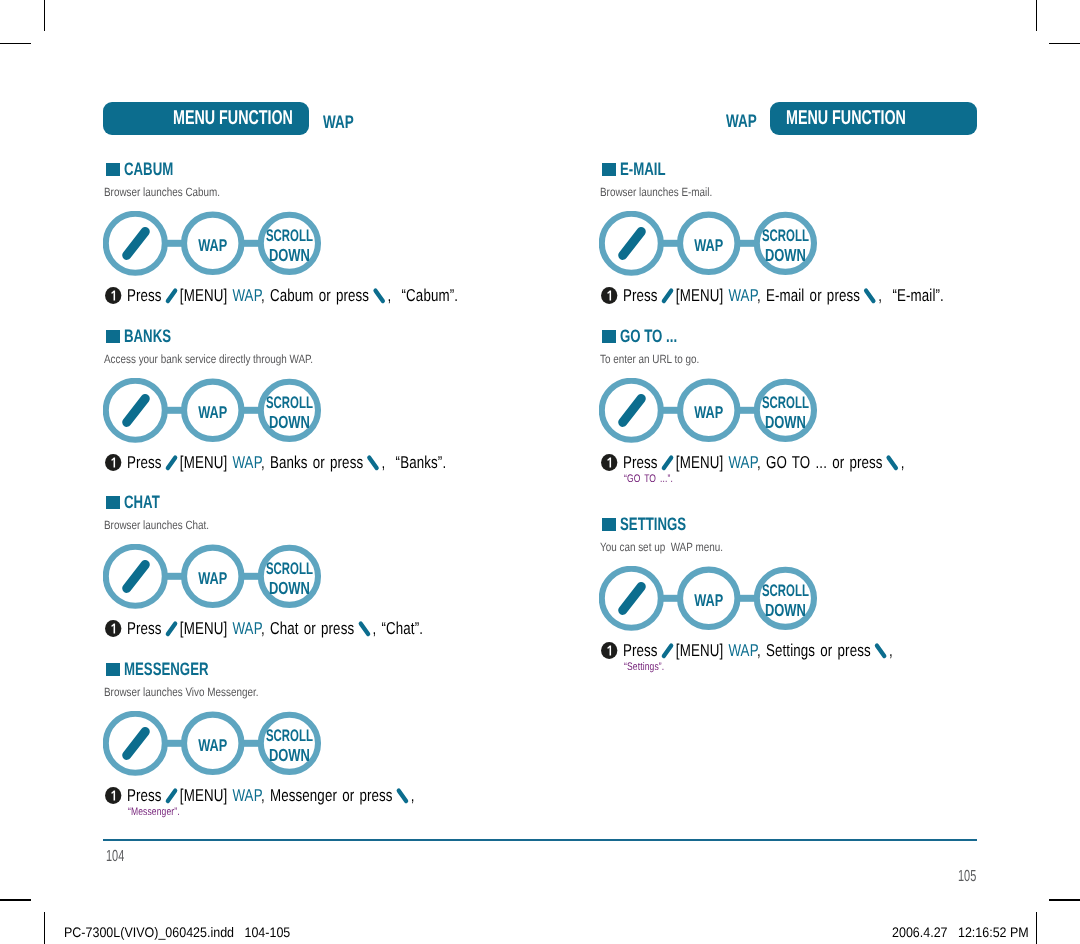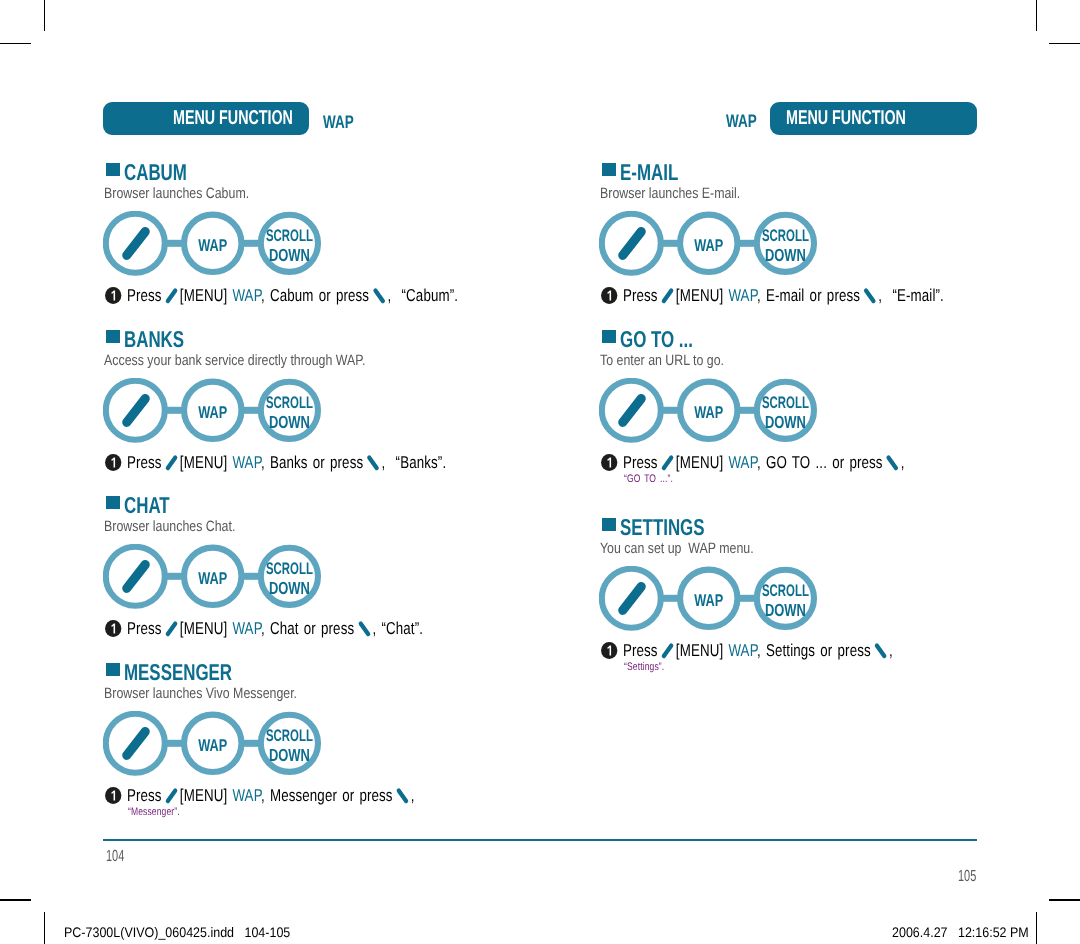--- a/index.html
+++ b/index.html
@@ -17,23 +17,23 @@
   
   .banner{position:absolute;height:33px;background:#0c6d8e;border-radius:9px;
           color:#fff;font-weight:bold;font-size:20px;overflow:hidden;}
   .banner span{transform:scaleX(.715);transform-origin:left top;display:block;white-space:nowrap;position:absolute;}
   .waplabel{position:absolute;color:#0c6d8e;font-weight:bold;font-size:18.1px;}
   .waplabel span{display:block;transform:scaleX(.746);transform-origin:left top;}
 
   
   .section{position:absolute;}
   .sq{position:absolute;width:13.5px;height:13px;background:#0c6d8e;}
-  .h2{position:absolute;color:#0c6d8e;font-weight:bold;font-size:23px;white-space:pre;}
+  .h2{position:absolute;color:#0c6d8e;font-weight:bold;font-size:18px;white-space:pre;}
   .h2 span{display:block;transform:scaleX(.735);transform-origin:left top;}
-  .desc{position:absolute;color:#58585a;font-size:15px;white-space:pre;}
+  .desc{position:absolute;color:#58585a;font-size:12px;white-space:pre;}
   .desc span{display:block;transform:scaleX(.825);transform-origin:left top;}
 
   
   .chain{position:absolute;}
 
   
   .step{position:absolute;font-size:17.2px;color:#000;white-space:pre;}
   .step .inner{display:block;transform:scaleX(.775);transform-origin:left top;word-spacing:1.7px;letter-spacing:0.17px;}
   .num{display:inline-block;width:21.1px;height:17px;vertical-align:-2.5px;margin-right:7.2px;transform:scaleX(1.239);transform-origin:left center;}
   .num svg{display:block;}

